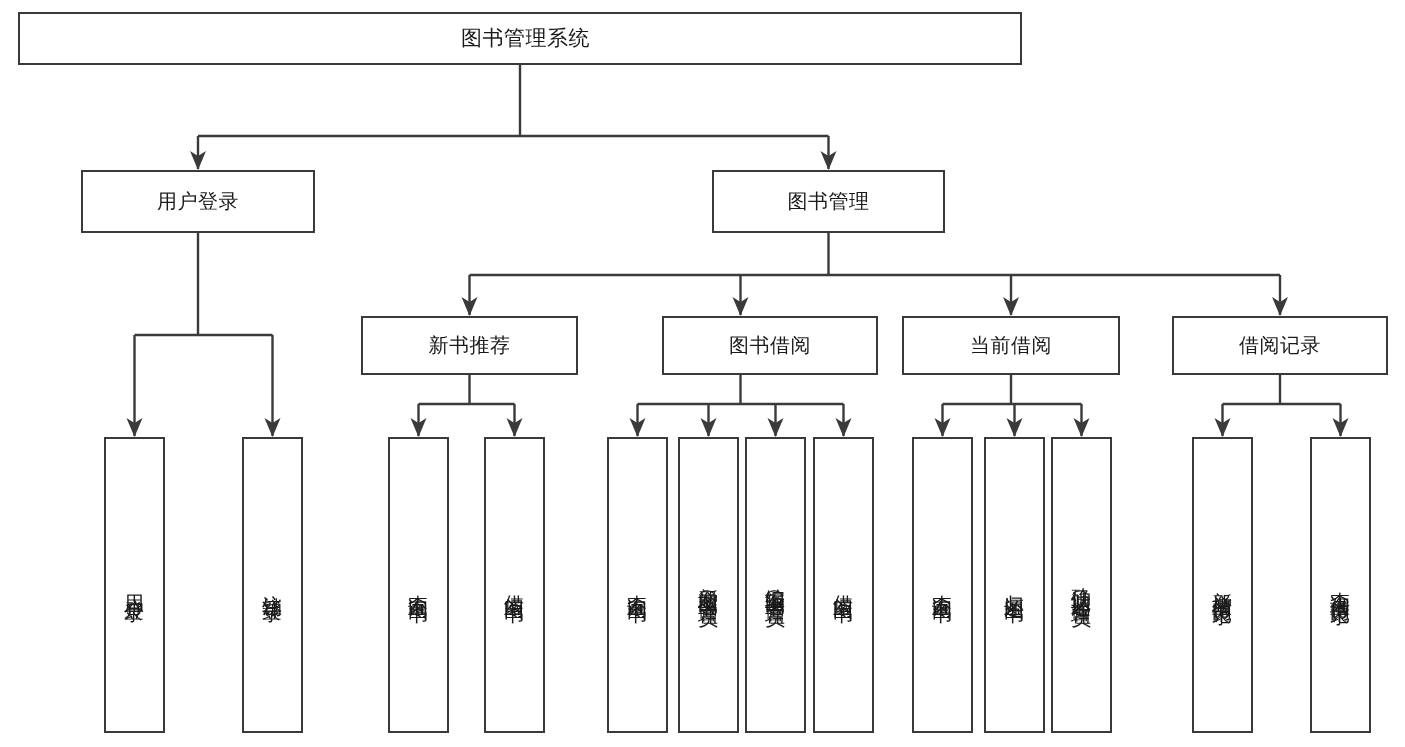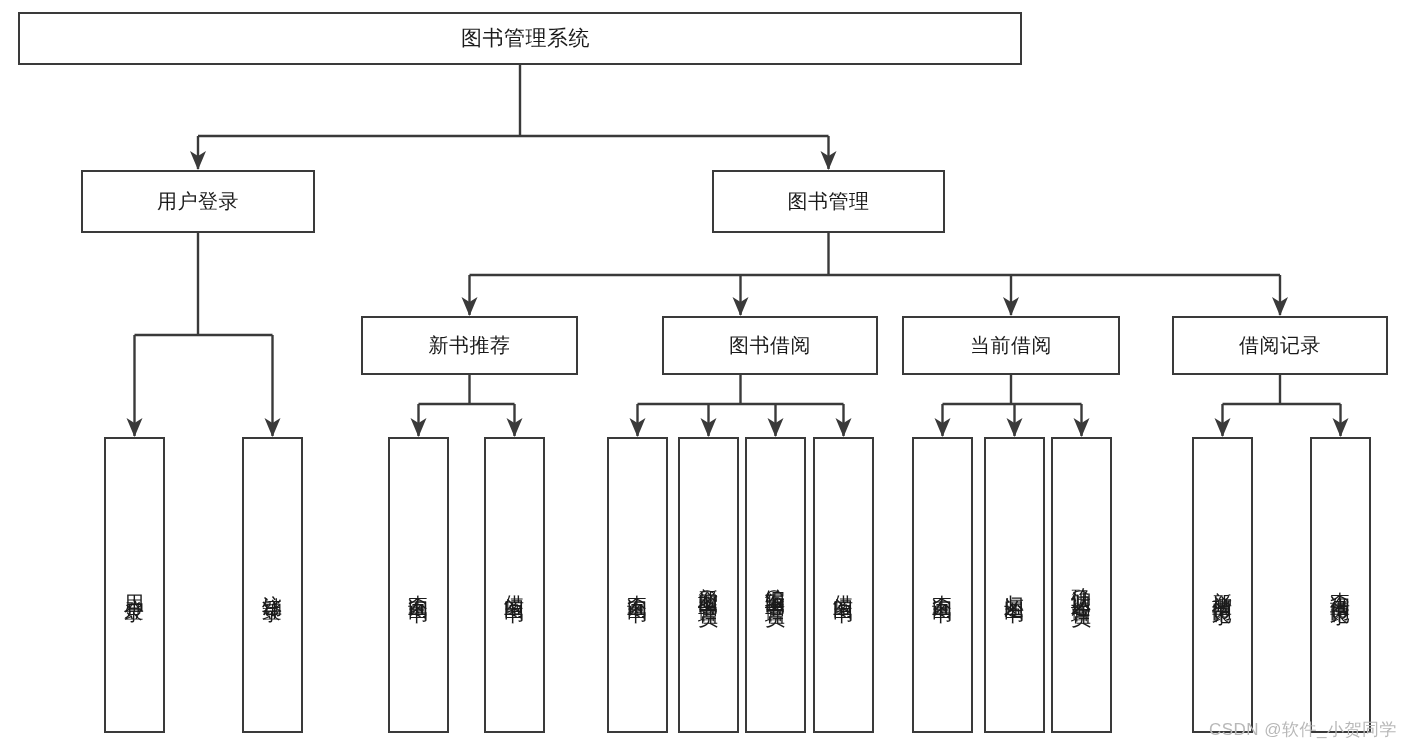--- a/index.html
+++ b/index.html
@@ -186,14 +186,13 @@
       <div class="node level-3 vertical" id="node-leaf-confirm-return" style="left: 1051px; top: 437px; width: 61px; height: 296px;">
         <span class="node-label">确认归还（管理员）</span>
       </div>
       <div class="node level-3 vertical" id="node-leaf-add-record" style="left: 1192px; top: 437px; width: 61px; height: 296px;">
         <span class="node-label">新增借阅记录</span>
       </div>
       <div class="node level-3 vertical" id="node-leaf-query-record" style="left: 1310px; top: 437px; width: 61px; height: 296px;">
         <span class="node-label">查询借阅记录</span>
       </div>
     </div>
-  <div id="watermark">CSDN @软件_小贺同学</div>
 </div>
 
 </body></html>

